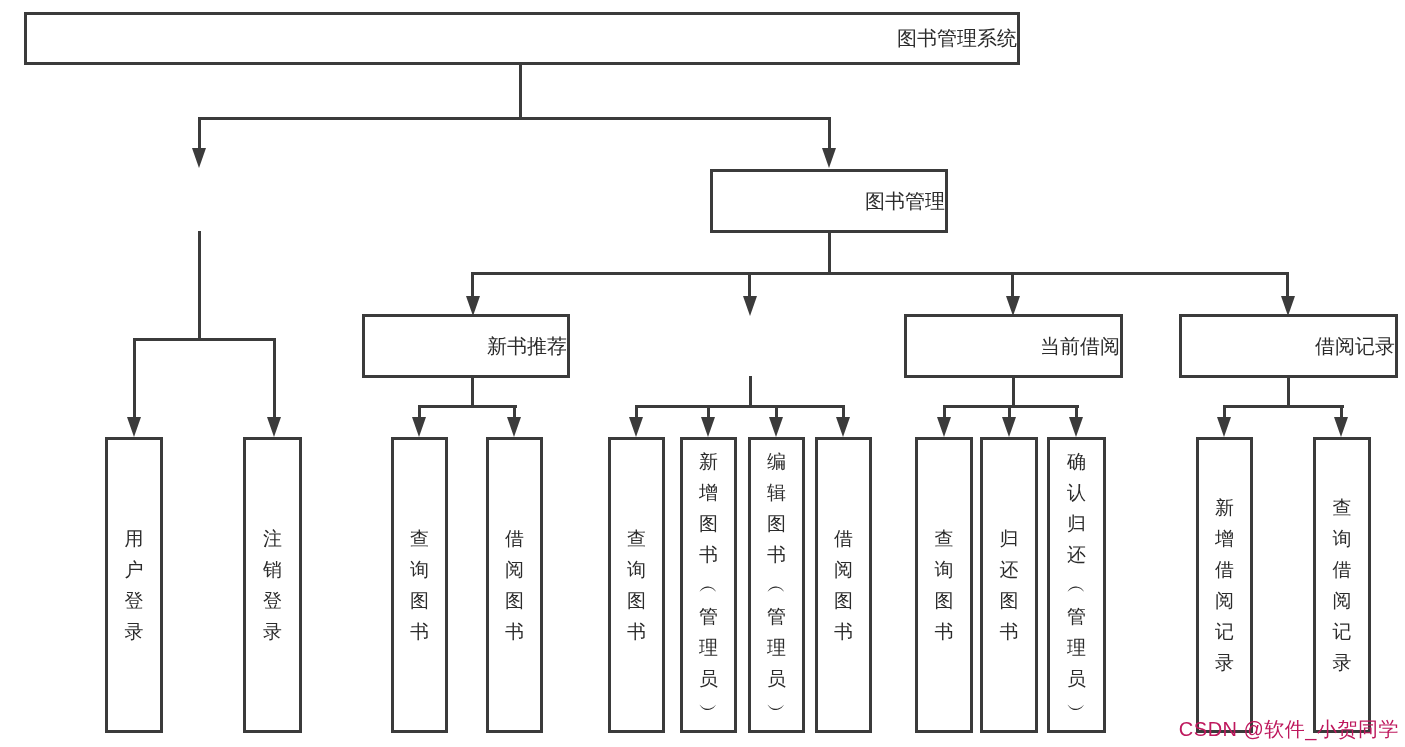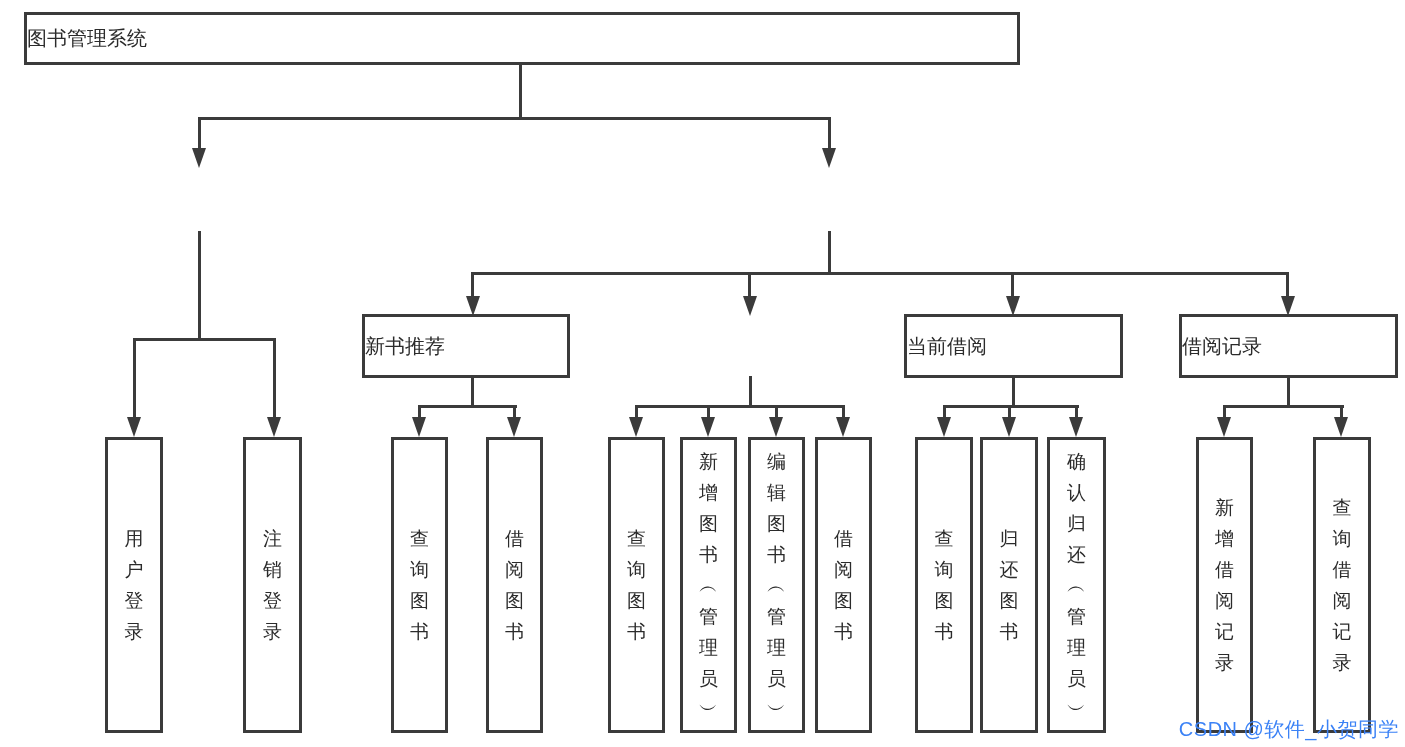--- a/index.html
+++ b/index.html
@@ -2,56 +2,59 @@
 <html><head>
 <meta charset="utf-8">
 <style>
   html,body { margin:0; padding:0; background:#ffffff; }
   #stage {
     position:relative; width:1405px; height:747px; background:#ffffff;
     font-family:"Liberation Sans", sans-serif; color:#2b2b2b; overflow:hidden;
   }
   .hbox {
     position:absolute; box-sizing:border-box; background:#ffffff;
-    border:3px solid #3b3b3b; display:flex; align-items:center; justify-content:flex-start;
+    border:3px solid #3b3b3b; display:flex; align-items:center; justify-content:flex-end;
     font-size:20px; color:#2b2b2b;
   }
   .vbox {
     position:absolute; box-sizing:border-box; background:#ffffff;
     border:3px solid #3b3b3b; display:flex; align-items:center; justify-content:center;
     font-size:19px; line-height:31px; white-space:pre-line; text-align:center; color:#2b2b2b;
   }
   .hline { position:absolute; height:3px; background:#3b3b3b; }
   .vline { position:absolute; width:3px;  background:#3b3b3b; }
   .arrow {
     position:absolute; width:0; height:0;
     border-left:7px solid transparent; border-right:7px solid transparent;
     border-top:20px solid #3b3b3b;
   }
   .watermark {
     position:absolute; right:6px; bottom:4px; font-size:20px;
-    color:#3b82f6; letter-spacing:0.5px;
+    color:#be185d; letter-spacing:0.5px;
   }
 </style>
 </head>
 <body>
 
 <div id="stage">
 
   <div class="hbox" style="left:24px; top:12px; width:996px; height:53px;">
     <span>图书管理系统</span>
   </div>
 
   <div class="vline" style="left:519px; top:64px; height:55px;"></div>
   <div class="hline" style="left:198px; top:117px; width:633px;"></div>
   <div class="vline" style="left:198px; top:117px; height:33px;"></div>
   <div class="arrow" style="left:192px; top:148px;"></div>
   <div class="vline" style="left:828px; top:117px; height:33px;"></div>
   <div class="arrow" style="left:822px; top:148px;"></div>
 
+  <div class="hbox" style="left:710px; top:169px; width:238px; height:64px;">
+    <span>图书管理</span>
+  </div>
 
   <div class="vline" style="left:198px; top:231px; height:110px;"></div>
   <div class="hline" style="left:133px; top:338px; width:143px;"></div>
   <div class="vline" style="left:133px; top:340px; height:78px;"></div>
   <div class="arrow" style="left:127px; top:417px;"></div>
   <div class="vline" style="left:273px; top:340px; height:78px;"></div>
   <div class="arrow" style="left:267px; top:417px;"></div>
 
   <div class="vline" style="left:828px; top:231px; height:44px;"></div>
   <div class="hline" style="left:471px; top:272px; width:818px;"></div>

